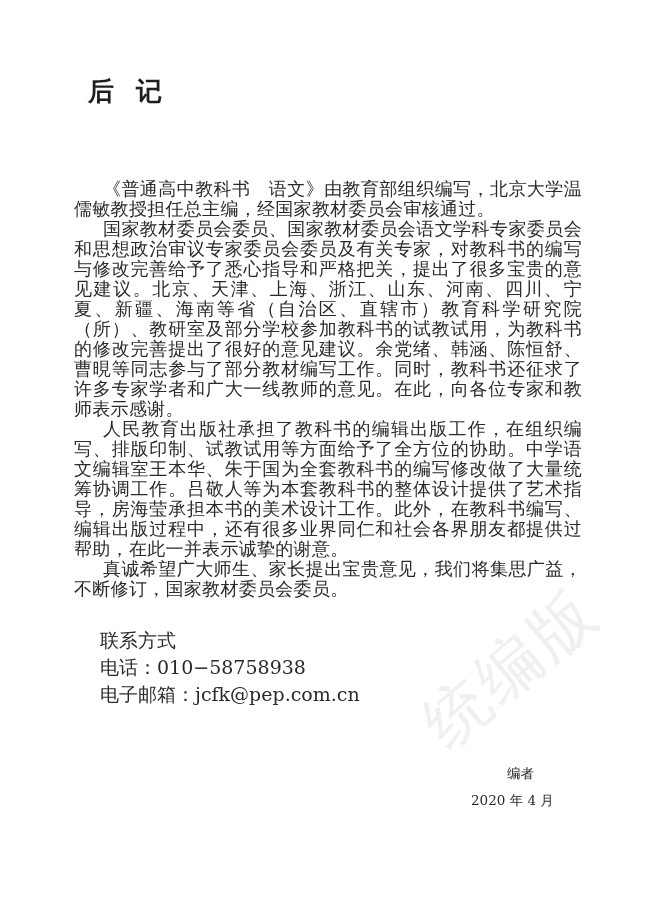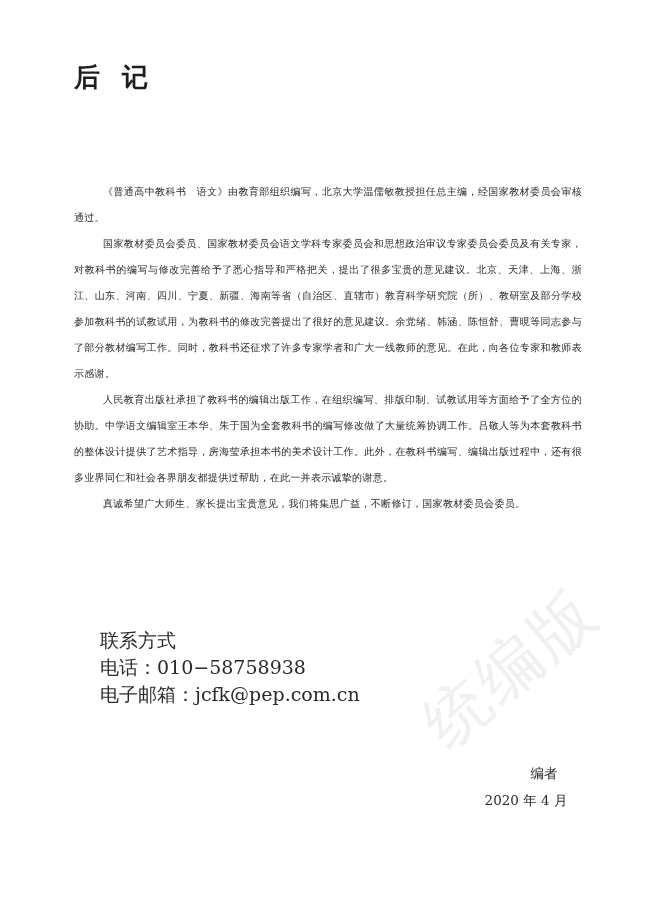--- a/index.html
+++ b/index.html
@@ -24,22 +24,22 @@
       font-family: "DejaVu Sans", "Liberation Sans", sans-serif;
       font-weight: bold;
       color: #1e1e1e;
       line-height: 30px;
     }
     .body-text {
       position: absolute;
       left: 74px;
       top: 179px;
       width: 508px;
-      font-size: 10px;
-      line-height: 26px;
+      font-size: 18px;
+      line-height: 20px;
     }
     .para {
       margin: 0;
       text-indent: 29px;
       text-align: justify;
       text-align-last: left;
       letter-spacing: 0.3px;
     }
     .contact {
       position: absolute;
@@ -47,21 +47,20 @@
       top: 627px;
       font-size: 19px;
       line-height: 27px;
     }
     .contact div { white-space: nowrap; }
     .signature {
       position: absolute;
       right: 66px;
       top: 760px;
       width: 110px;
-      text-align: center;
       font-size: 13.5px;
       line-height: 27px;
     }
     .signature .editor { padding-left: 36px; }
     .watermark {
       position: absolute;
       left: 405px;
       top: 700px;
       font-size: 64px;
       color: #f0f0f0;
@@ -73,21 +72,21 @@
       pointer-events: none;
       z-index: 0;
     }
     .front { position: absolute; z-index: 1; }
   </style>
 </head>
 <body>
 
 <div class="watermark">统编版</div>
 
-<h1 class="page-title front" style="margin:0;">后记</h1>
+<h1 class="page-title front" style="margin:14px;">后记</h1>
 
 <div class="body-text front">
   <p class="para">《普通高中教科书　语文》由教育部组织编写，北京大学温儒敏教授担任总主编，经国家教材委员会审核通过。</p>
   <p class="para">国家教材委员会委员、国家教材委员会语文学科专家委员会和思想政治审议专家委员会委员及有关专家，对教科书的编写与修改完善给予了悉心指导和严格把关，提出了很多宝贵的意见建议。北京、天津、上海、浙江、山东、河南、四川、宁夏、新疆、海南等省（自治区、直辖市）教育科学研究院（所）、教研室及部分学校参加教科书的试教试用，为教科书的修改完善提出了很好的意见建议。余党绪、韩涵、陈恒舒、曹晛等同志参与了部分教材编写工作。同时，教科书还征求了许多专家学者和广大一线教师的意见。在此，向各位专家和教师表示感谢。</p>
   <p class="para">人民教育出版社承担了教科书的编辑出版工作，在组织编写、排版印制、试教试用等方面给予了全方位的协助。中学语文编辑室王本华、朱于国为全套教科书的编写修改做了大量统筹协调工作。吕敬人等为本套教科书的整体设计提供了艺术指导，房海莹承担本书的美术设计工作。此外，在教科书编写、编辑出版过程中，还有很多业界同仁和社会各界朋友都提供过帮助，在此一并表示诚挚的谢意。</p>
   <p class="para">真诚希望广大师生、家长提出宝贵意见，我们将集思广益，不断修订，国家教材委员会委员。</p>
 </div>
 
 <div class="contact front">
   <div>联系方式</div>

